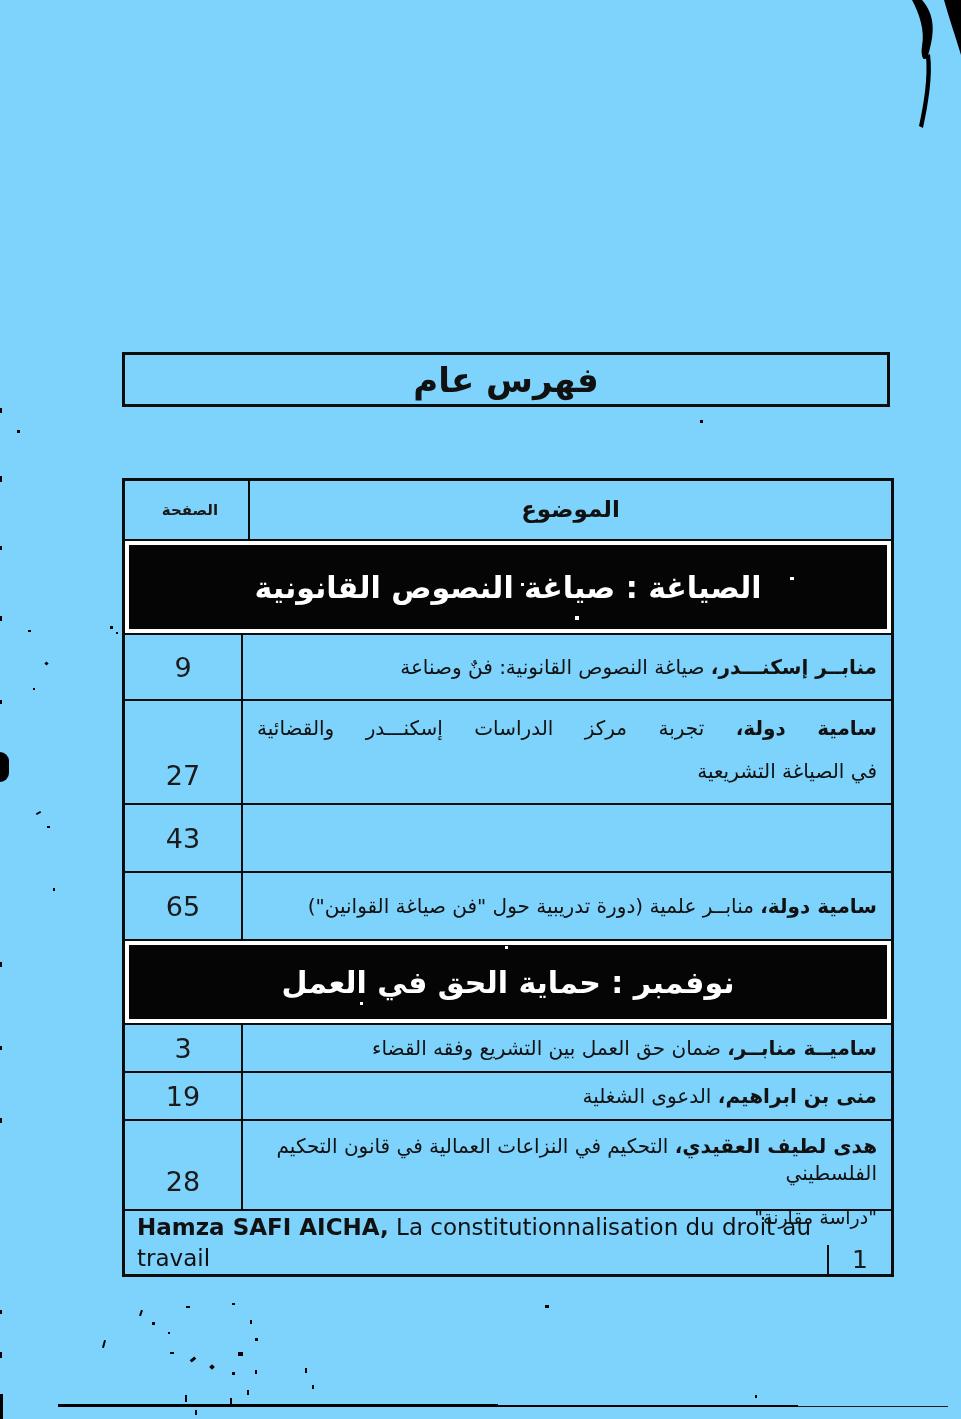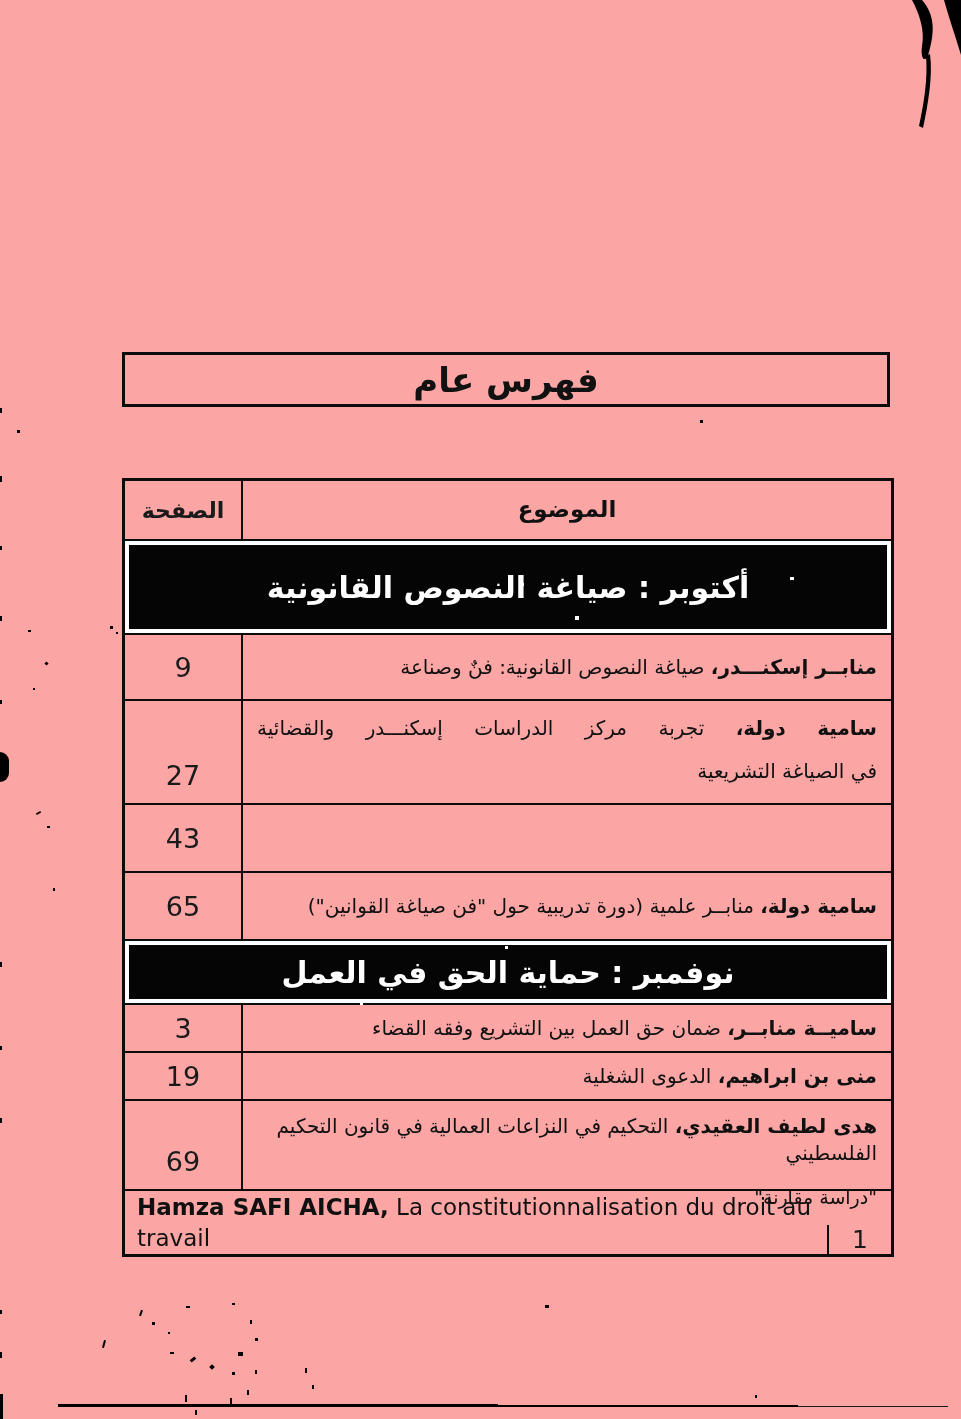--- a/index.html
+++ b/index.html
@@ -1,19 +1,19 @@
 <!DOCTYPE html>
 <html lang="ar"><head>
 <meta charset="utf-8">
 <style>
   html,body{margin:0;padding:0;background:#e8e8e8;}
   .page{
     position:relative;
     width:961px;height:1419px;
-    background:#fca5a5;
+    background:#7dd3fc;
     overflow:hidden;
     font-family:"DejaVu Sans",sans-serif;
     color:#111;
   }
   
   .title-box{
     position:absolute;left:122px;top:352px;width:768px;height:55px;
     border:3px solid #0c0c0c;box-sizing:border-box;
     display:flex;align-items:center;justify-content:center;
   }
@@ -34,35 +34,35 @@
   .page-cell.low{align-items:flex-end;padding-bottom:12px;}
   .subj-cell{
     flex:1;display:flex;align-items:center;box-sizing:border-box;
     padding:0 14px;font-size:20px;line-height:1.35;
   }
   .subj-cell.block{display:block;}
   .author{font-weight:bold;}
   .b{font-weight:bold;}
   
   .hrow{height:58px;}
-  .hrow .page-cell{font-size:22px;font-weight:bold;}
+  .hrow .page-cell{font-size:15px;font-weight:bold;margin-left:7px;}
   .hrow .subj-cell{justify-content:center;font-size:23px;font-weight:bold;}
   
   .banner-row{box-sizing:border-box;border-top:2px solid #0c0c0c;background:#fff;padding:4px;}
   .banner-inner{
     position:relative;height:100%;background:#050505;color:#fff;
     display:flex;align-items:center;justify-content:center;
     font-size:30px;font-weight:bold;letter-spacing:1px;
   }
   .h-banner1{height:94px;}
   .h-r9{height:66px;}
   .h-r27{height:104px;}
   .h-r43{height:68px;}
   .h-r65{height:68px;gap:48px;}
-  .h-banner2{height:64px;}
+  .h-banner2{height:84px;}
   .h-r3{height:48px;}
   .h-r19{height:48px;}
   .h-r69{height:90px;}
   .h-fr{height:65px;align-items:flex-end;}
   
   .line1-spread{display:flex;justify-content:space-between;padding-top:14px;font-size:20px;}
   .line2{margin-top:16px;font-size:20px;}
   .r69-line1{padding-top:12px;font-size:20px;}
   .r69-line2{margin-top:18px;font-size:19px;}
   
@@ -94,21 +94,21 @@
   </div>
 
   <div class="toc">
 
     <div class="trow hrow first">
       <div class="page-cell">الصفحة</div>
       <div class="subj-cell" dir="rtl">الموضوع</div>
     </div>
 
     <div class="banner-row h-banner1">
-      <div class="banner-inner" dir="rtl">أكتوبر  :  صياغة النصوص القانونية</div>
+      <div class="banner-inner" dir="rtl">الصياغة  :  صياغة النصوص القانونية</div>
     </div>
 
     <div class="trow h-r9">
       <div class="page-cell">9</div>
       <div class="subj-cell" dir="rtl">
         <span>
           <span class="author">منابــر إسكنـــدر،</span>
           <span>صياغة النصوص القانونية: فنٌ وصناعة</span>
         </span>
       </div>
@@ -162,21 +162,21 @@
       <div class="page-cell">19</div>
       <div class="subj-cell" dir="rtl">
         <span>
           <span class="author">منى بن ابراهيم،</span>
           <span>الدعوى الشغلية</span>
         </span>
       </div>
     </div>
 
     <div class="trow h-r69">
-      <div class="page-cell low">69</div>
+      <div class="page-cell low">28</div>
       <div class="subj-cell block" dir="rtl">
         <div class="r69-line1">
           <span class="author">هدى لطيف العقيدي،</span>
           <span>التحكيم في النزاعات العمالية في قانون التحكيم الفلسطيني</span>
         </div>
         <div class="r69-line2">"دراسة مقارنة"</div>
       </div>
     </div>
 
     <div class="trow h-fr">

